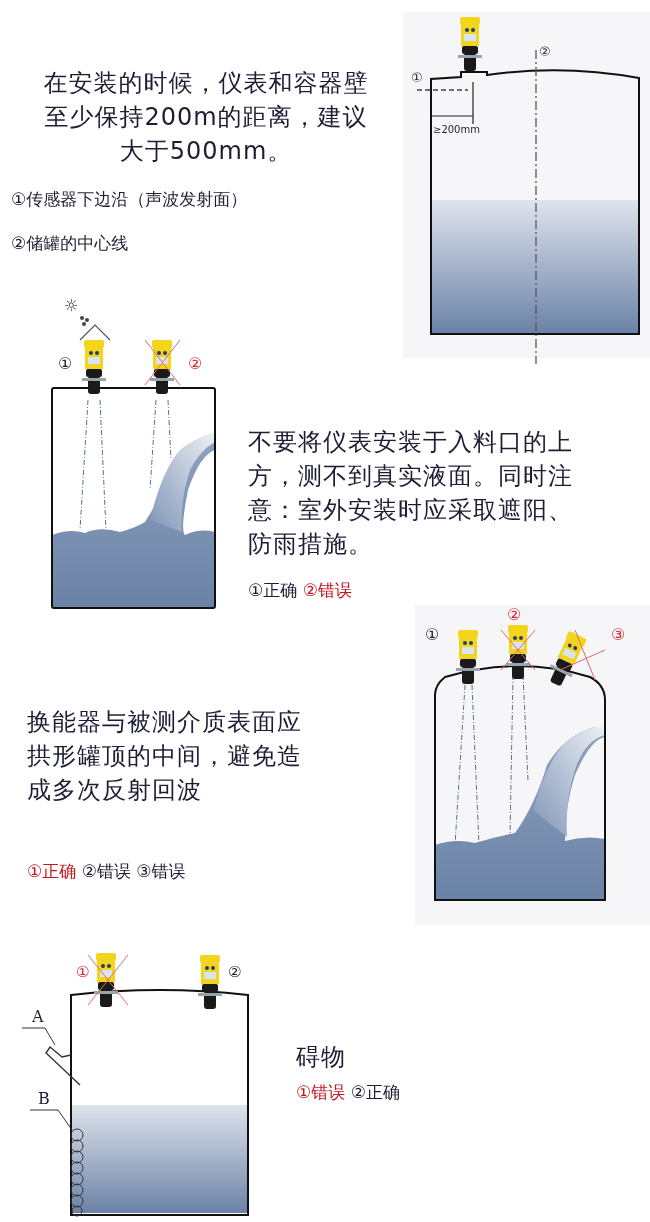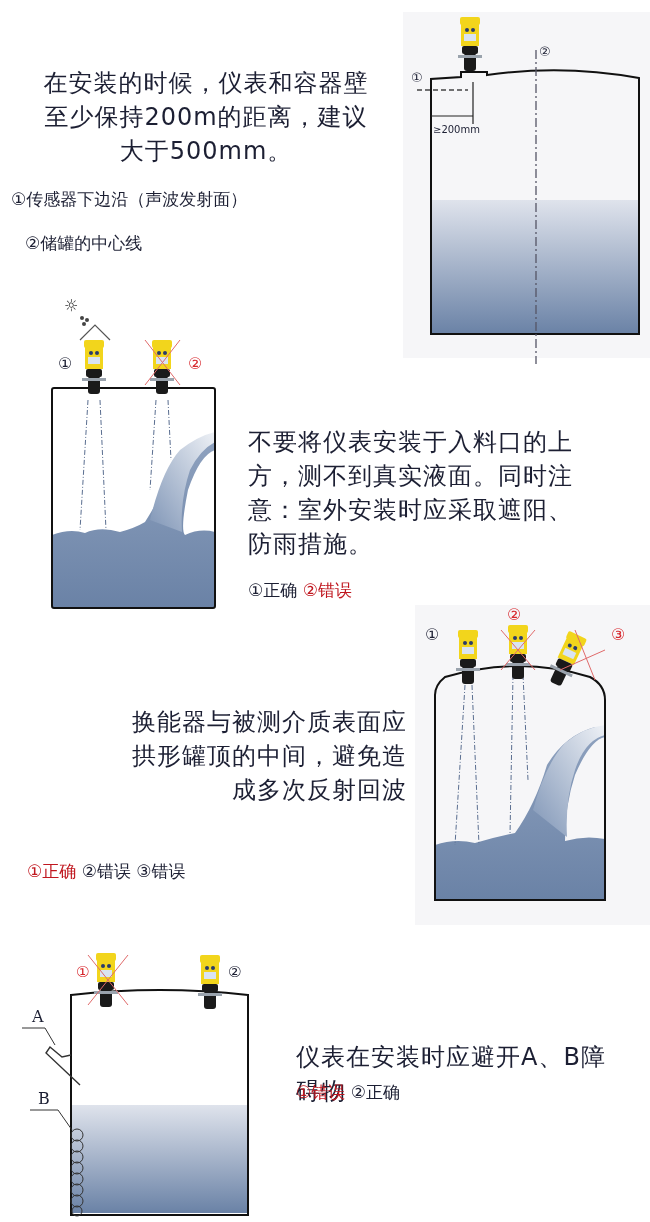--- a/index.html
+++ b/index.html
@@ -41,21 +41,21 @@
     </g>
   </defs>
 </svg>
 
 <div class="abs txt" style="left:11px; top:66px; width:390px;text-align:center;">
   <div>在安装的时候，仪表和容器壁</div>
   <div>至少保持200m的距离，建议</div>
   <div>大于500mm。</div>
 </div>
 <div class="abs note" style="left:11px; top:186px;">①传感器下边沿（声波发射面）</div>
-<div class="abs note" style="left:11px; top:230px;margin-left:14px;">②储罐的中心线</div>
+<div class="abs note" style="left:11px; top:230px;">②储罐的中心线</div>
 
 <div class="abs panel-bg" style="left:403px; top:12px; width:247px; height:346px;">
   <svg width="247" height="346">
     <rect x="28" y="188" width="208" height="134" fill="url(#liq)"></rect>
     <path d="M28,322 L28,67 L58,65 L58,60 L84,60 L84,63 Q160,52 236,66 L236,322 Z" fill="none" stroke="#111" stroke-width="2"></path>
     <use href="#sensor" transform="translate(67,5)"></use>
     <line x1="14" y1="78" x2="65" y2="78" stroke="#444" stroke-width="1.3" stroke-dasharray="5,3"></line>
     <line x1="70" y1="70" x2="70" y2="112" stroke="#222" stroke-width="1.2"></line>
     <line x1="28" y1="104" x2="70" y2="104" stroke="#222" stroke-width="1.2"></line>
     <line x1="133" y1="38" x2="133" y2="352" stroke="#556" stroke-width="1.3" stroke-dasharray="9,3,2,3"></line>
@@ -114,21 +114,21 @@
     <line x1="86" y1="25" x2="120" y2="65" stroke="#e06a6a" stroke-width="1"></line>
     <line x1="120" y1="25" x2="86" y2="65" stroke="#e06a6a" stroke-width="1"></line>
     <line x1="160" y1="25" x2="180" y2="75" stroke="#e06a6a" stroke-width="1"></line>
     <line x1="190" y1="45" x2="145" y2="65" stroke="#e06a6a" stroke-width="1"></line>
   </svg>
   <div class="abs" style="left:10px; top:20px; font-size:16px; color:#1c1f33;">①</div>
   <div class="abs" style="left:92px; top:0px; font-size:16px; color:#d7262c;">②</div>
   <div class="abs" style="left:196px; top:20px; font-size:16px; color:#d7262c;">③</div>
 </div>
 
-<div class="abs txt" style="left:27px; top:705px; width:380px;text-align:right;">
+<div class="abs txt" style="left:27px; top:705px; width:380px;">
   <div>换能器与被测介质表面应</div>
   <div>拱形罐顶的中间，避免造</div>
   <div>成多次反射回波</div>
 </div>
 <div class="abs note" style="left:27px; top:858px;">
   <span class="red"><span>①</span><span>正确</span></span>
   <span>②</span><span>错误</span>
   <span>③</span><span>错误</span>
 </div>
 
@@ -156,19 +156,18 @@
         <circle cx="77" cy="266" r="5"></circle>
     </g>
   </svg>
   <div class="abs" style="left:76px; top:18px; font-size:15px; color:#d7262c;">①</div>
   <div class="abs" style="left:228px; top:18px; font-size:15px; color:#1c1f33;">②</div>
   <div class="abs" style="left:32px; top:62px; font-size:16px; font-family:'DejaVu Serif',serif; color:#1c1f33;">A</div>
   <div class="abs" style="left:38px; top:144px; font-size:16px; font-family:'DejaVu Serif',serif; color:#1c1f33;">B</div>
 </div>
 
 <div class="abs txt" style="left:296px; top:1040px; width:350px;">
-  <div>仪表在安装时应避开A、B障</div>
   <div>碍物</div>
 </div>
 <div class="abs note" style="left:296px; top:1079px;">
   <span class="red"><span>①</span><span>错误</span></span>
   <span>②</span><span>正确</span>
 </div>
 
 </body></html>

